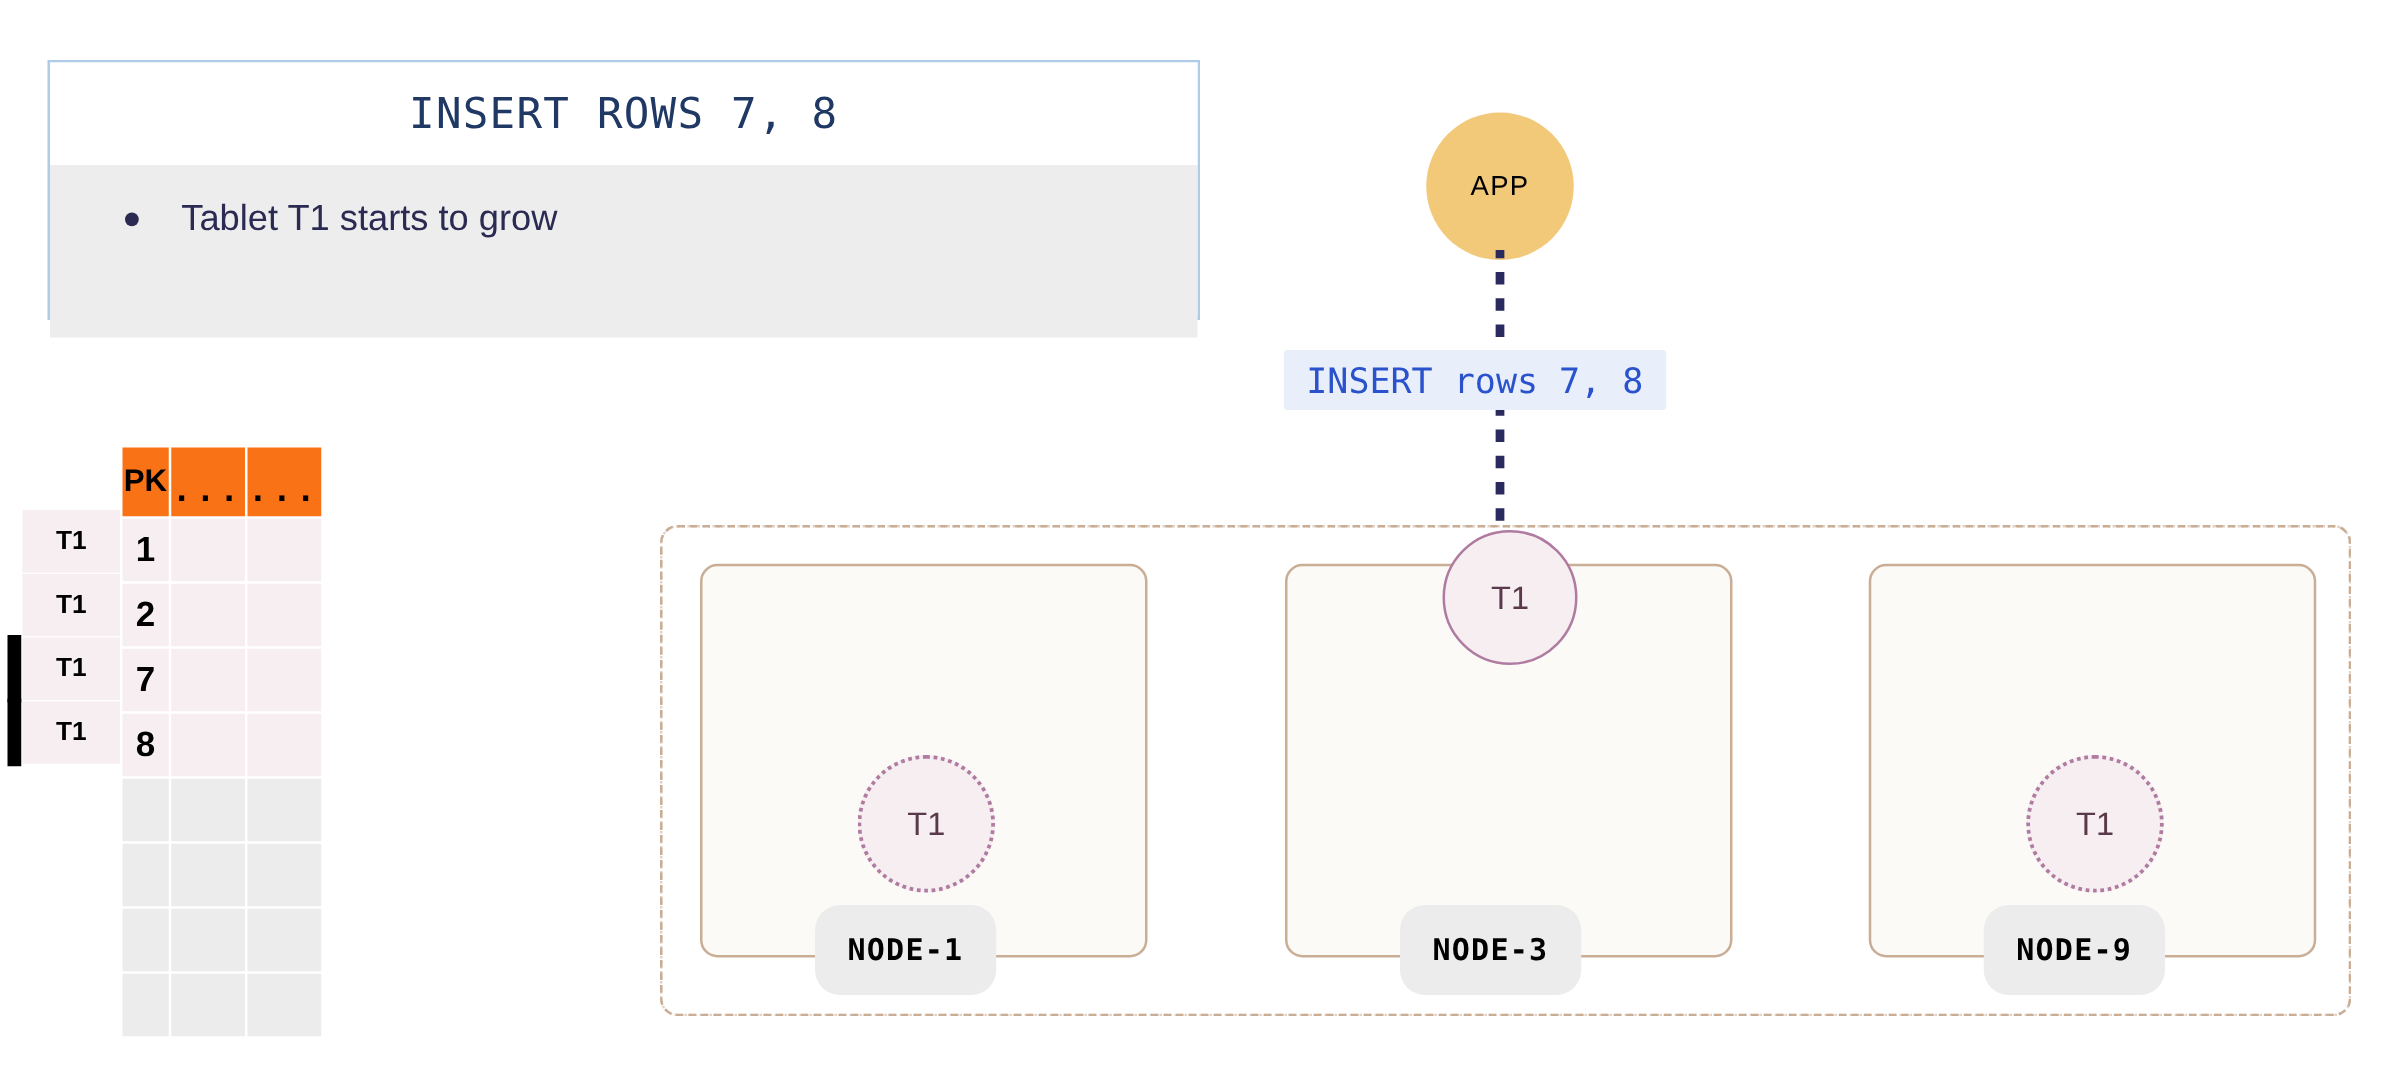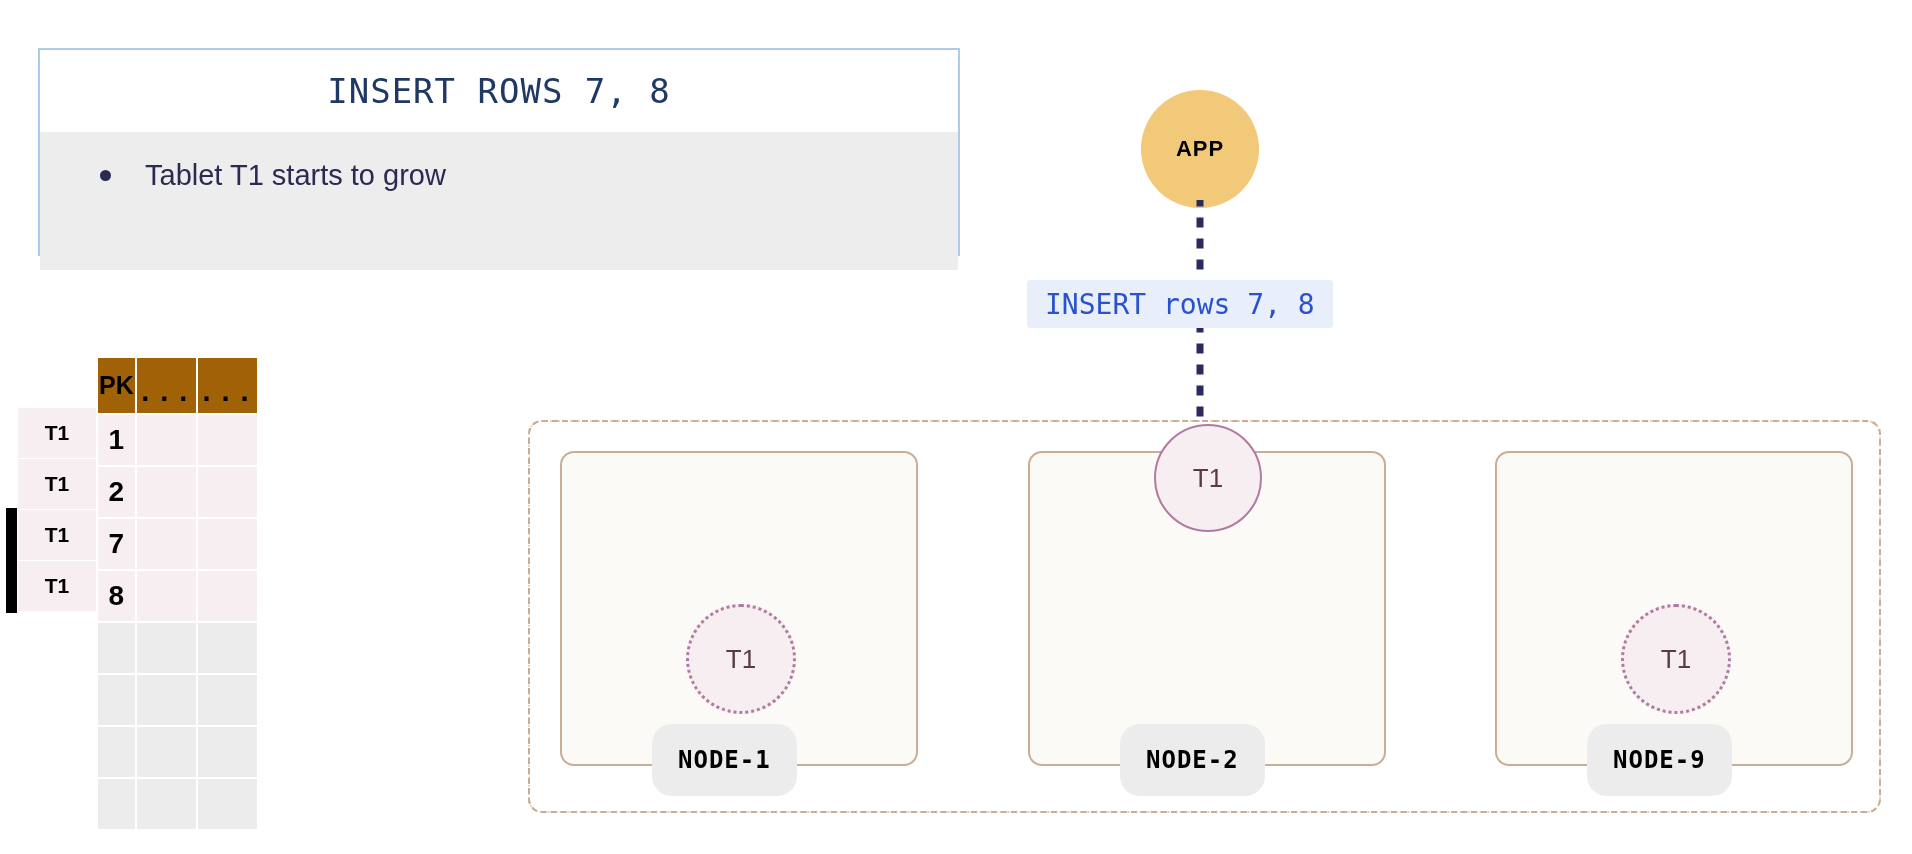--- a/index.html
+++ b/index.html
@@ -40,40 +40,40 @@
     display:flex;align-items:center;justify-content:center;
     font-size:21px;font-weight:bold;color:#000;
   }
   .row-label.marked::before{
     content:"";position:absolute;left:-12px;top:-2px;width:11px;height:54px;
     background:#000000;
   }
 
   #data-table{position:absolute;left:96px;top:0px;border-collapse:separate;border-spacing:2px;}
   #data-table th{
-    background:#a16207;color:#000;height:48px;text-align:center;
+    background:#f97316;color:#000;height:48px;text-align:center;
     font-size:25px;font-weight:bold;
   }
   #data-table th.dots{
     font-family:"DejaVu Sans Mono","Liberation Mono",monospace;
     font-size:25px;letter-spacing:4px;vertical-align:bottom;padding-bottom:6px;
   }
   #data-table td{
     height:48px;text-align:center;font-size:28px;font-weight:bold;color:#000;
   }
   .col-pk{width:118px;}
   .col-etc{width:96px;}
   tr.filled td{background:#f6eef1;}
   tr.empty td{background:#ececec;}
 
   
   #app-circle{
     position:absolute;left:1141px;top:90px;width:118px;height:118px;border-radius:50%;
     background:#f2c879;display:flex;align-items:center;justify-content:center;
-    font-size:22px;font-weight:bold;color:#000;letter-spacing:1px;text-align:center;
+    font-size:22px;font-weight:normal;color:#000;letter-spacing:1px;text-align:center;
   }
 
   
   #arrow-svg{position:absolute;left:1160px;top:200px;width:80px;height:300px;}
 
   
   #insert-label{
     position:absolute;left:1027px;top:280px;height:48px;
     display:flex;align-items:center;padding:0 18px;
     background:#e8eefa;border-radius:3px;
@@ -230,18 +230,18 @@
     <span>T1</span>
   </div>
   <div class="tablet follower" id="tablet-n3">
     <span>T1</span>
   </div>
 
   <div class="node-pill" id="node-pill-1">
     <span>NODE-1</span>
   </div>
   <div class="node-pill" id="node-pill-2">
-    <span>NODE-2</span>
+    <span>NODE-3</span>
   </div>
   <div class="node-pill" id="node-pill-3">
     <span>NODE-9</span>
   </div>
 </div>
 
 </body></html>

